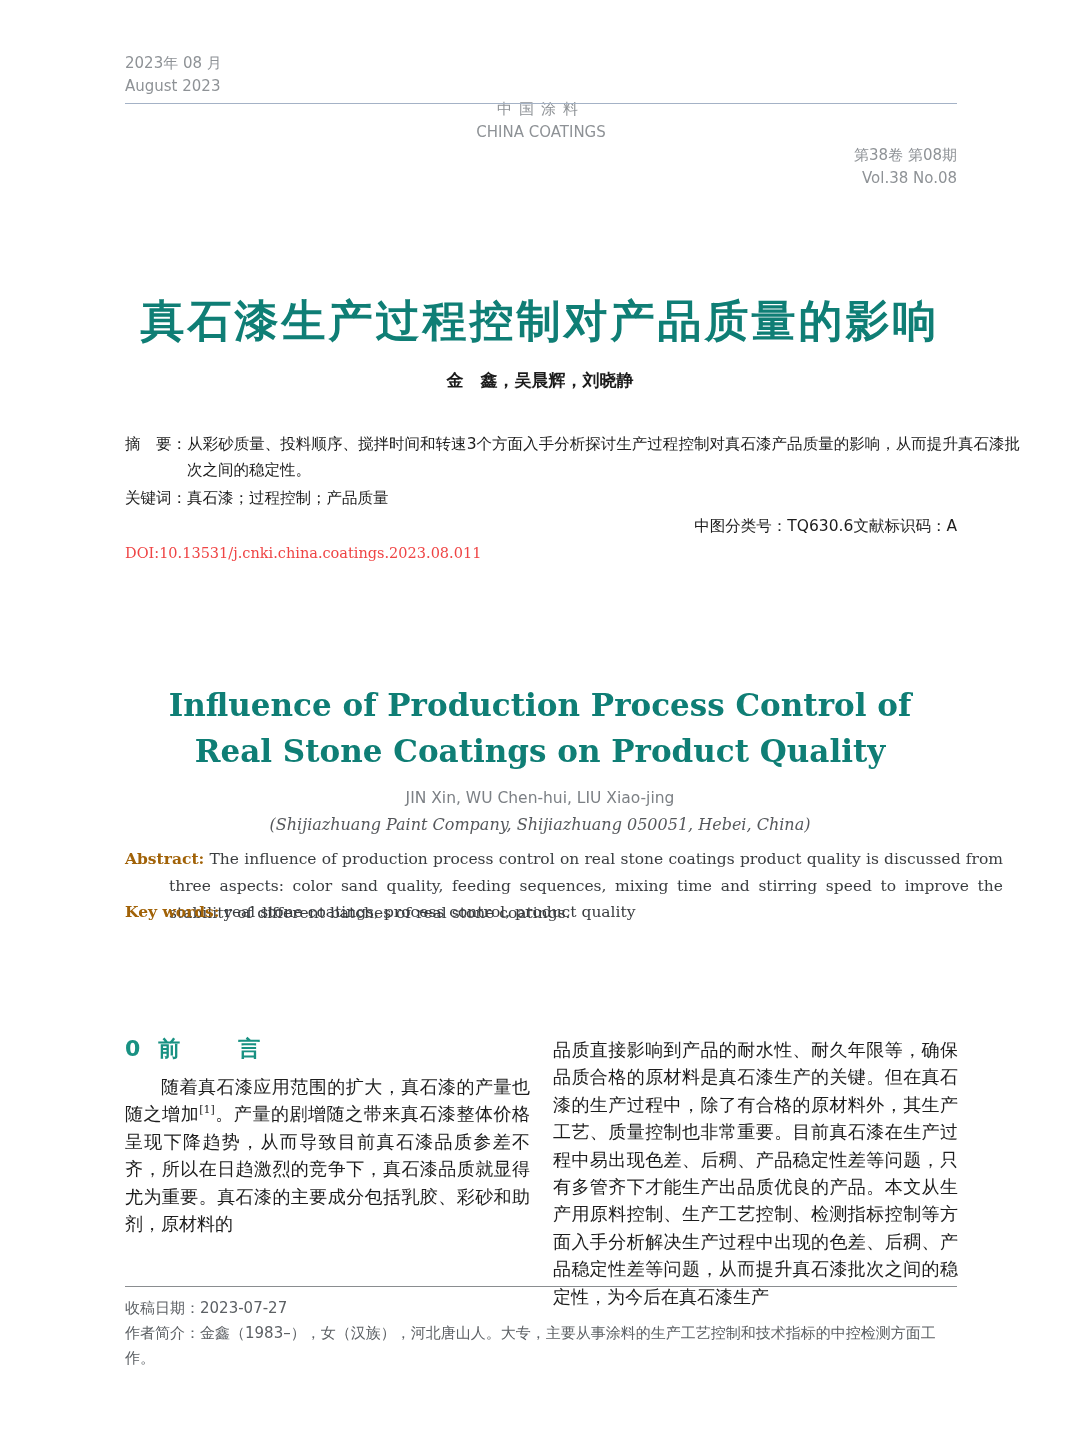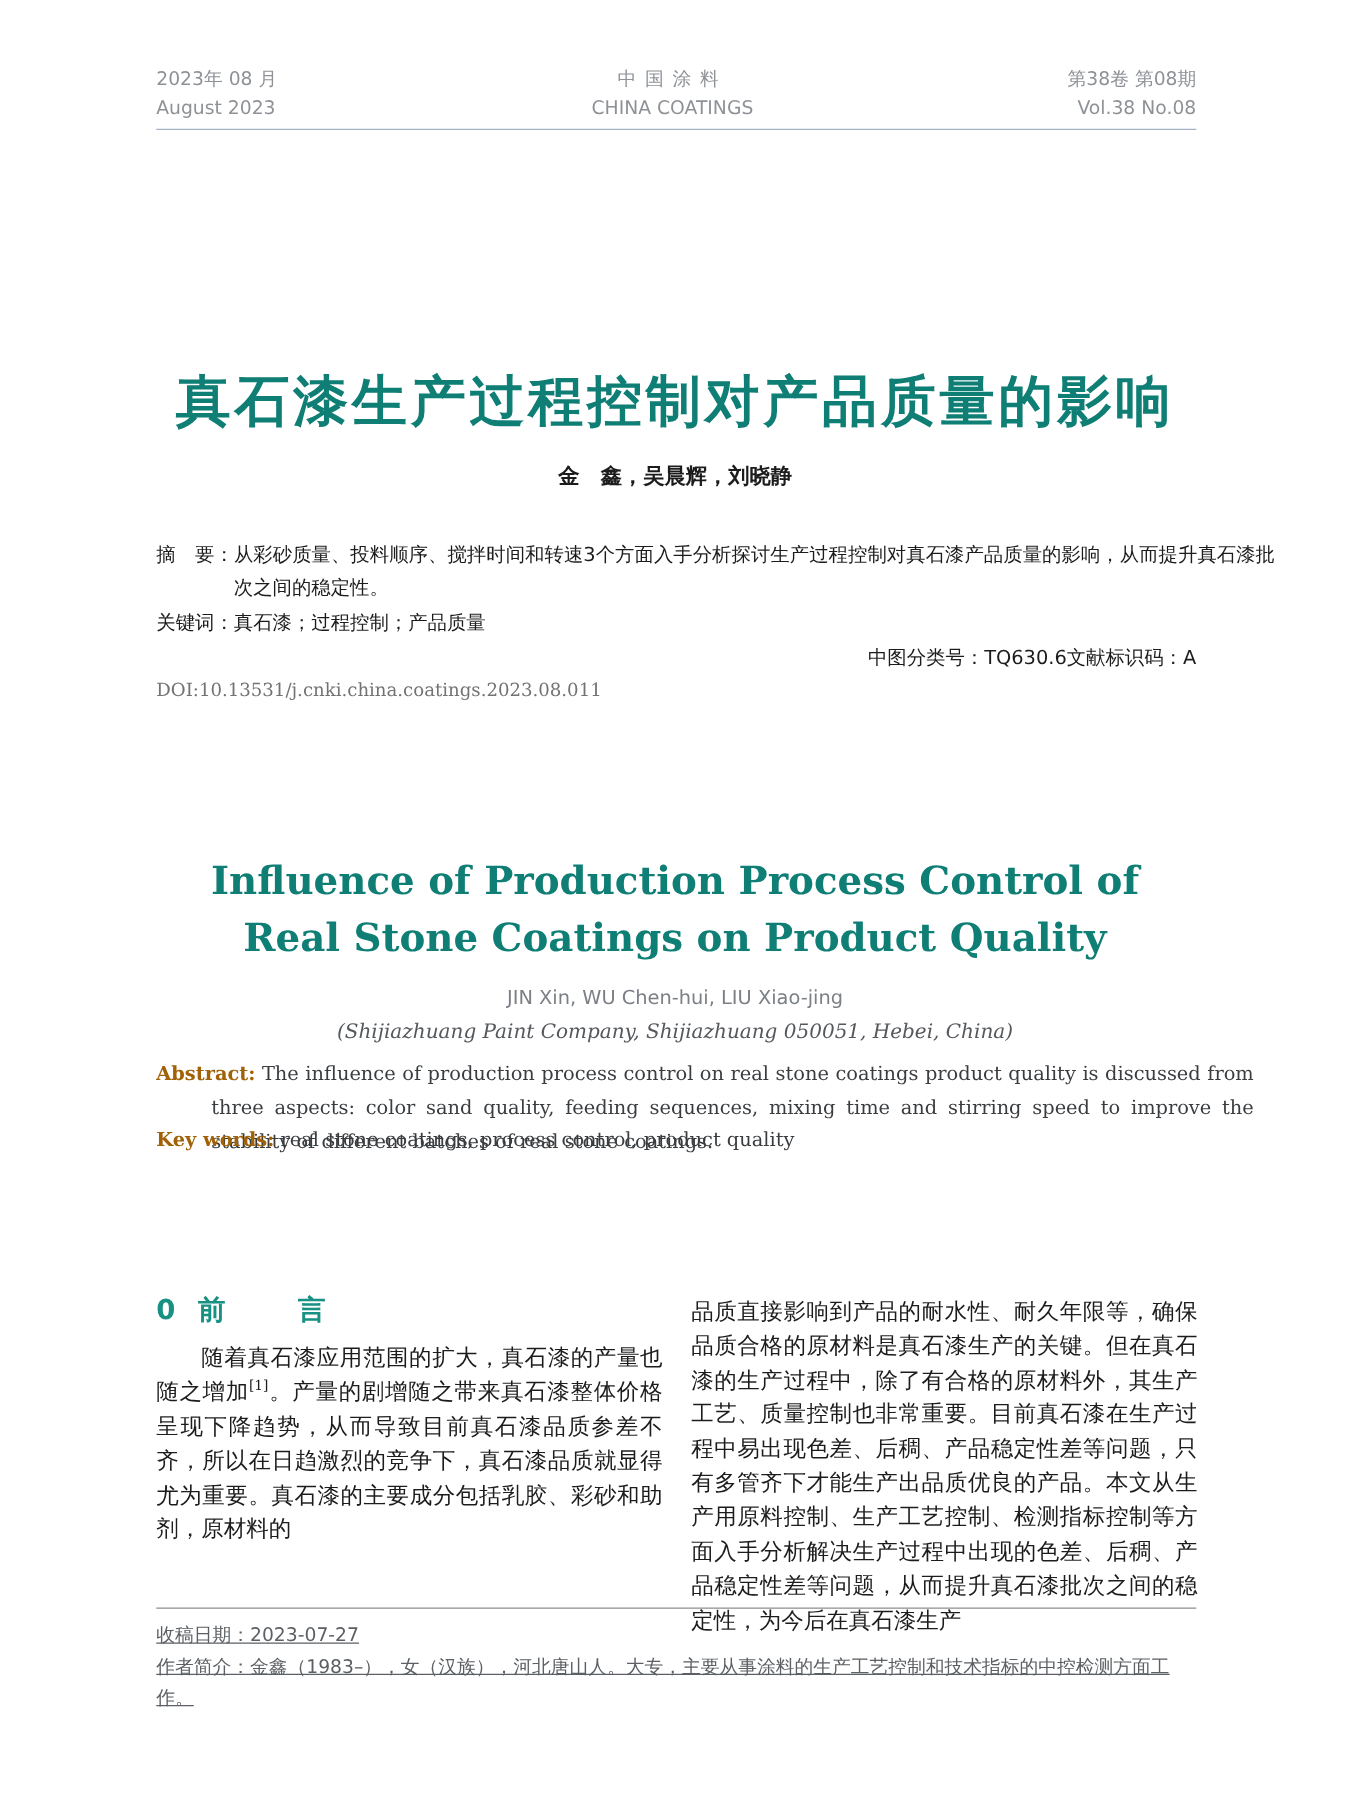--- a/index.html
+++ b/index.html
@@ -15,21 +15,21 @@
     background:#ffffff;
     font-family:"DejaVu Sans", sans-serif;
     color:#1c1c1c;
     overflow:hidden;
   }
   
   .header{
     position:absolute;top:52px;left:125px;right:123px;
     display:flex;justify-content:space-between;
     color:var(--header-gray);
-    font-size:15px;line-height:23px;
+    font-size:15px;line-height:23px;flex-direction:column;
   }
   .header .col-left{text-align:left;}
   .header .col-center{text-align:center;}
   .header .col-center .zh{letter-spacing:7px;}
   .header .col-right{text-align:right;}
   .header-rule{
     position:absolute;top:103px;left:125px;right:123px;
     border-top:1.5px solid #a4b2c6;
   }
   
@@ -61,21 +61,21 @@
   }
   
   .meta-row{
     position:absolute;top:514px;left:125px;right:123px;
     display:flex;justify-content:flex-end;
     font-size:15.5px;line-height:24px;
   }
   .doi-line{
     position:absolute;top:541px;left:125px;
     font-family:"DejaVu Serif", serif;
-    font-size:14.5px;line-height:24px;color:#737373;
+    font-size:14.5px;line-height:24px;color:#ef4444;
   }
   
   .title-en{
     position:absolute;top:682px;left:140px;width:800px;
     text-align:center;
     color:var(--teal);
     font-family:"DejaVu Serif", serif;
     font-weight:bold;font-size:31px;line-height:46px;
   }
   .authors-en{
@@ -124,21 +124,21 @@
   .body-col sup{font-size:11px;line-height:0;}
   
   .footnote-rule{
     position:absolute;top:1286px;left:125px;right:123px;
     border-top:1px solid #8a8d90;
   }
   .footnote{
     position:absolute;top:1296px;left:125px;right:123px;
     color:#5c6064;font-size:15px;line-height:25px;
   }
-  .footnote .fn-line{margin:0;text-decoration:underline;}
+  .footnote .fn-line{margin:0;}
   
   .footer{
     position:absolute;top:1362px;right:118px;
     display:flex;align-items:center;
     color:var(--navy);
   }
   .footer .footer-texts{text-align:right;padding-right:9px;}
   .footer .footer-zh{font-weight:bold;font-size:18px;letter-spacing:2px;line-height:20px;}
   .footer .footer-en{font-family:"DejaVu Serif", serif;font-size:10.5px;line-height:14px;}
   .footer .footer-bar{width:3px;height:38px;background:var(--navy);}

